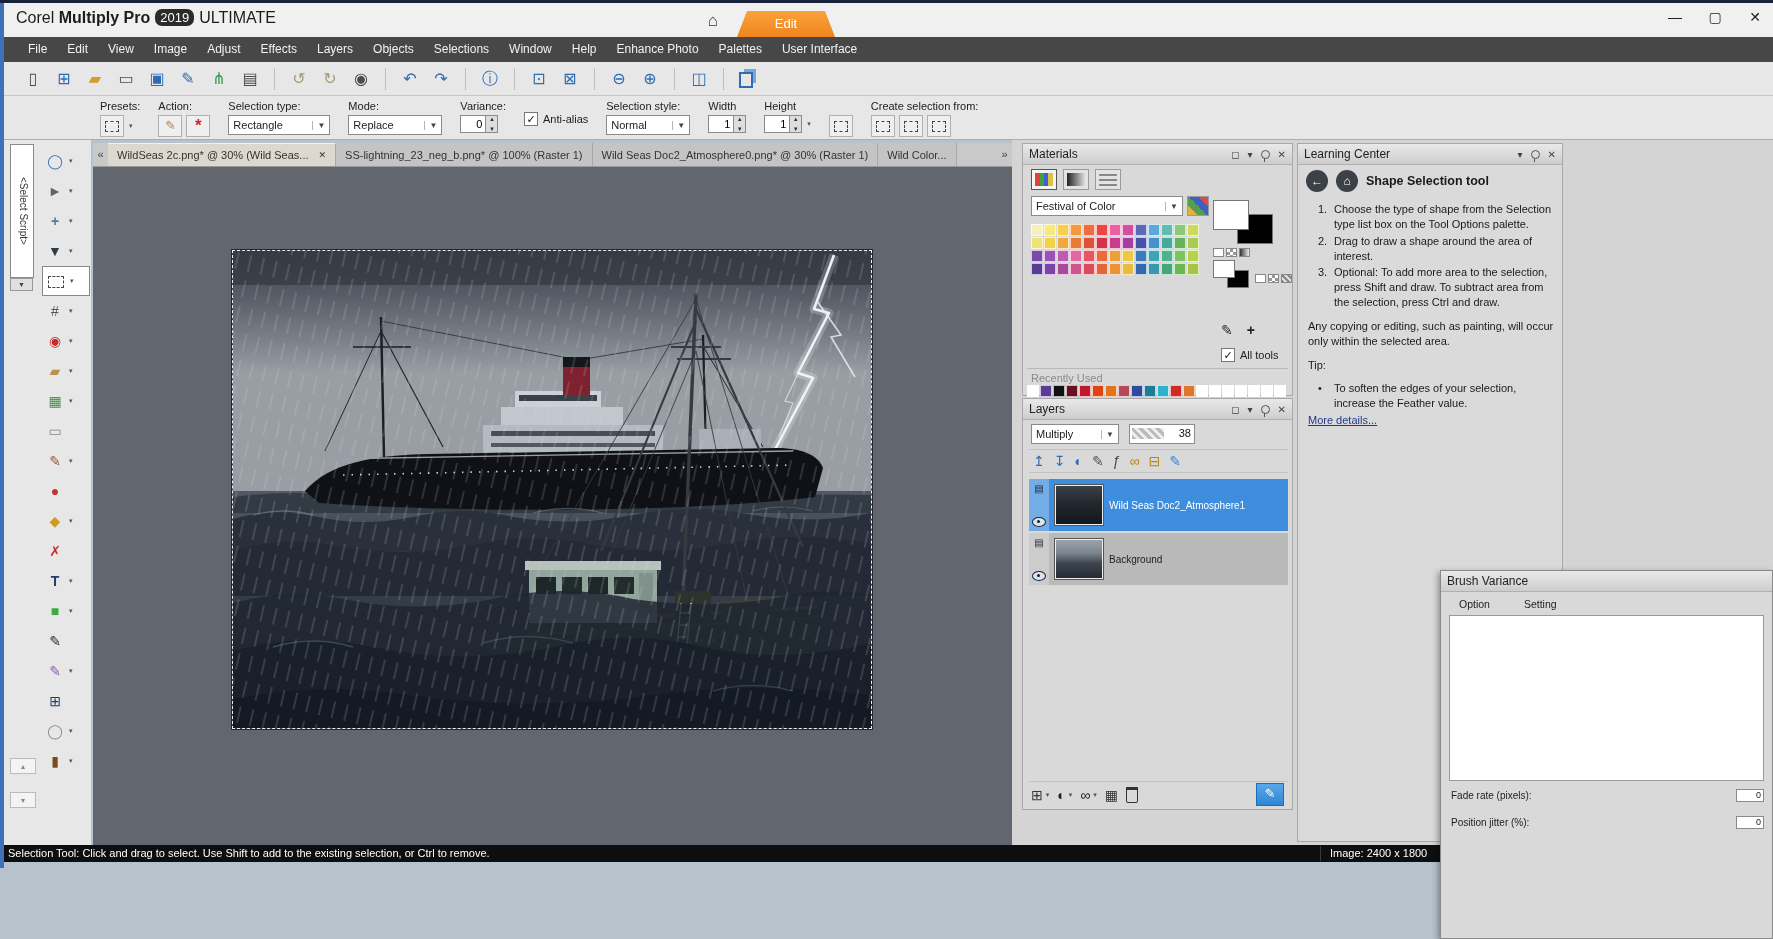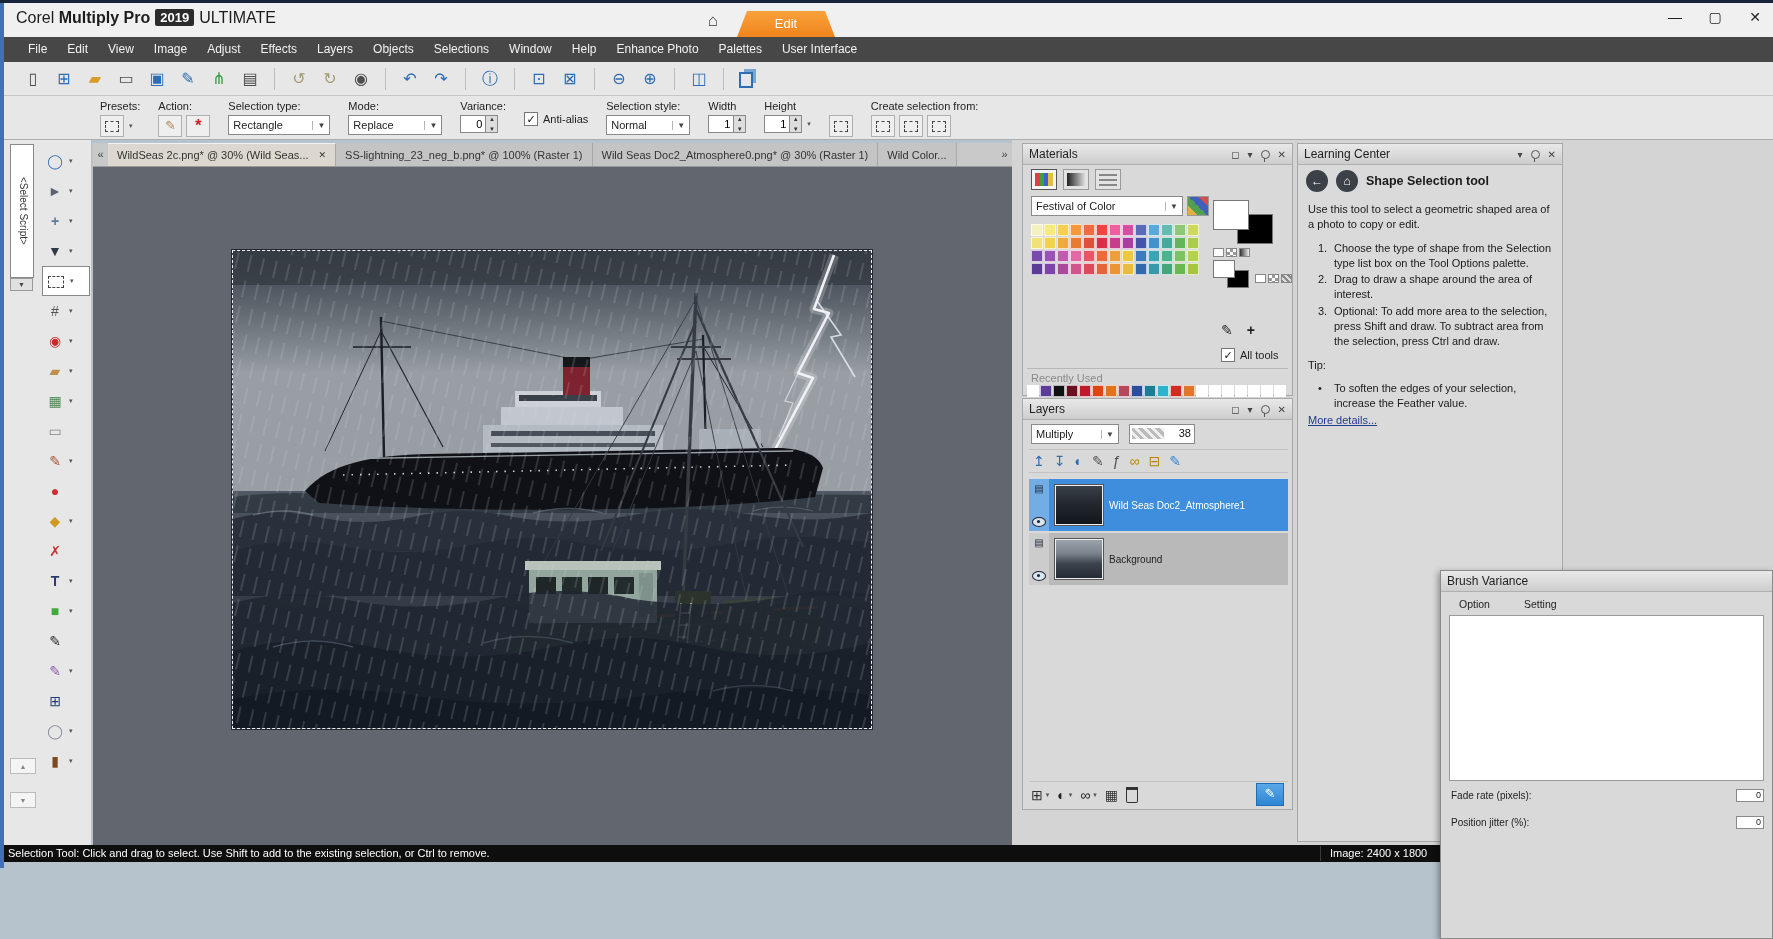--- a/index.html
+++ b/index.html
@@ -4,21 +4,21 @@
 <style>
   html,body{margin:0;padding:0;}
   body{width:1773px;height:939px;position:relative;font-family:"Liberation Sans",sans-serif;background:#b7c3cc;overflow:hidden;-webkit-font-smoothing:antialiased;}
   #top-frame{position:absolute;left:0;top:0;width:1773px;height:3px;background:#18223a;z-index:60;}
   #left-frame{position:absolute;left:0;top:0;width:4px;height:868px;background:#3f70b8;z-index:55;}
 
   
   #titlebar{position:absolute;left:0;top:3px;width:1773px;height:34px;background:#f0f0f0;}
   #title-text{position:absolute;left:16px;top:6px;font-size:16px;color:#1c1c1c;white-space:nowrap;}
   #title-text .b{font-weight:bold;}
-  #year-badge{display:inline-block;background:#2b2b2b;color:#fff;font-weight:bold;font-size:13px;padding:1px 5px;border-radius:2px;margin:0 5px;vertical-align:1px;}
+  #year-badge{display:inline-block;background:#2b2b2b;color:#fff;font-weight:normal;font-size:13px;padding:1px 5px;border-radius:7px;margin:0 5px;vertical-align:1px;}
   #home-btn{position:absolute;left:700px;top:5px;width:26px;height:26px;text-align:center;line-height:26px;font-size:17px;color:#3a3a3a;cursor:default;}
   #edit-tab{position:absolute;left:737px;top:8px;width:98px;height:26px;background:linear-gradient(#f9a23c,#f0841c);color:#fff;font-size:13px;text-align:center;line-height:26px;clip-path:polygon(10px 0,88px 0,98px 26px,0 26px);}
   #win-controls{position:absolute;right:10px;top:6px;display:flex;gap:24px;font-size:14px;color:#222;}
   #win-controls span{width:16px;text-align:center;}
 
   
   #menubar{position:absolute;left:0;top:37px;width:1773px;height:25px;background:#474747;display:flex;align-items:center;padding-left:18px;box-sizing:border-box;}
   .menu-item{color:#f2f2f2;font-size:12px;padding:0 10px;line-height:25px;white-space:nowrap;}
 
   
@@ -742,35 +742,35 @@
         <span class="pin"></span>
         <span>✕</span>
       </span>
     </div>
     <div id="lc-subhead">
       <div class="circle-btn">←</div>
       <div class="circle-btn">⌂</div>
       <span id="lc-topic">Shape Selection tool</span>
     </div>
     <div id="lc-body">
-      <p>Use this tool to select a geometric shaped area of a photo to copy or edit.</p>
       <div id="lc-steps">
           <div class="lc-li">
             <span class="num">1.</span>
             <span class="txt">Choose the type of shape from the Selection type list box on the Tool Options palette.</span>
           </div>
           <div class="lc-li">
             <span class="num">2.</span>
             <span class="txt">Drag to draw a shape around the area of interest.</span>
           </div>
           <div class="lc-li">
             <span class="num">3.</span>
             <span class="txt">Optional: To add more area to the selection, press Shift and draw. To subtract area from the selection, press Ctrl and draw.</span>
           </div>
         </div>
+      <p>Any copying or editing, such as painting, will occur only within the selected area.</p>
       <p id="lc-tip-label">Tip:</p>
       <div id="lc-tips">
           <div class="lc-li">
             <span class="num">•</span>
             <span class="txt">To soften the edges of your selection, increase the Feather value.</span>
           </div>
         </div>
       <p><span id="lc-more">More details...</span></p>
     </div>
   </div>

